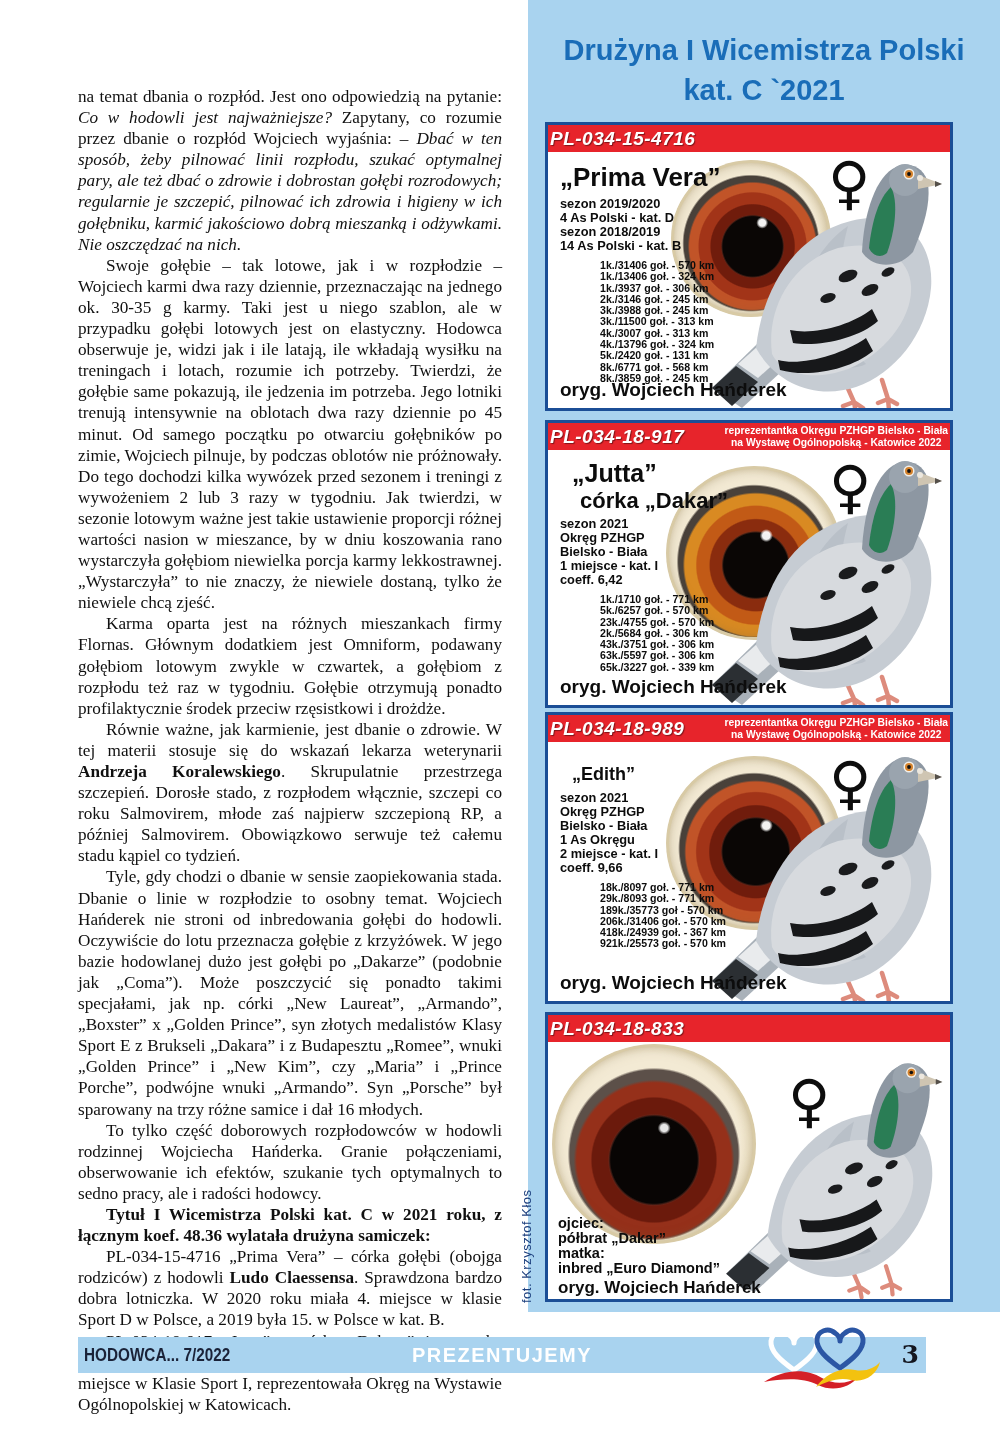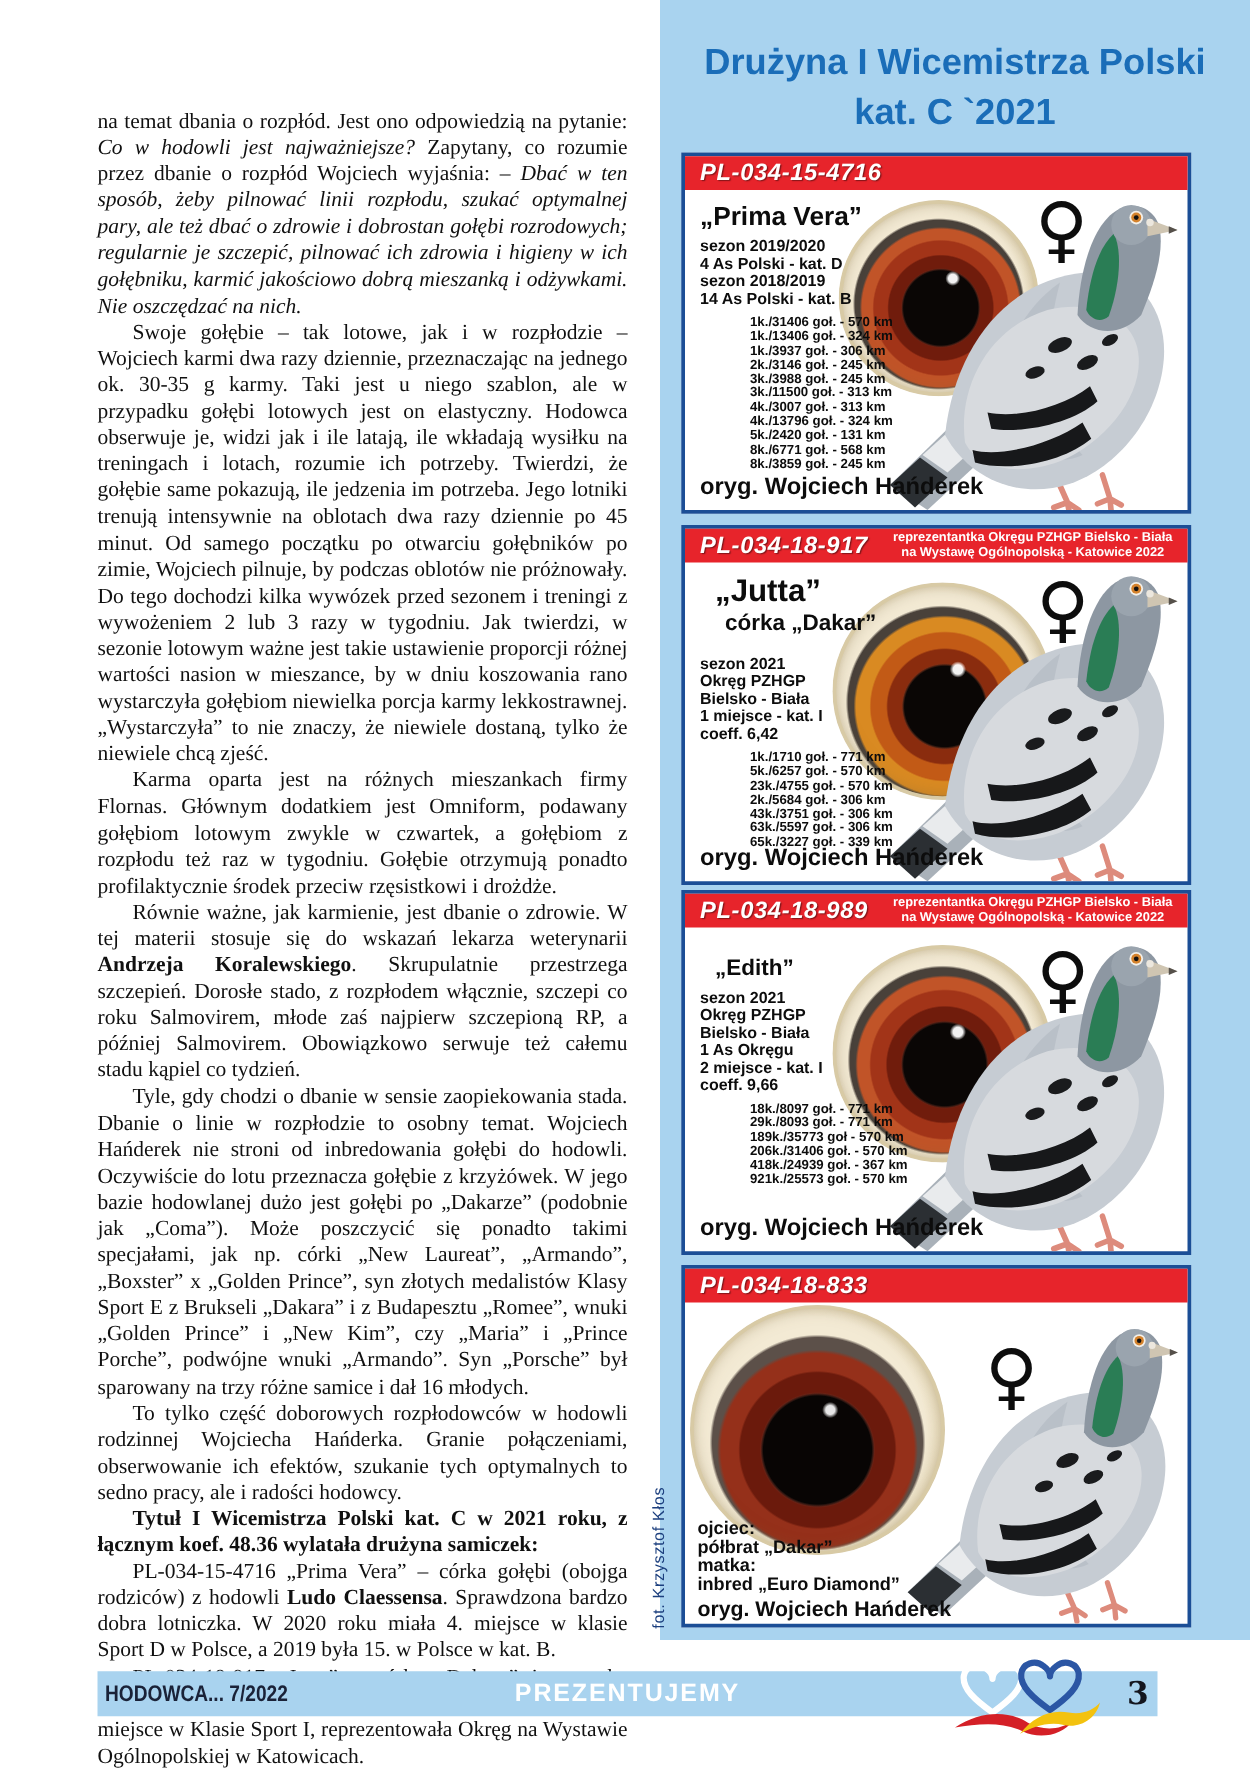--- a/index.html
+++ b/index.html
@@ -29,21 +29,21 @@
 
   .caption-vert{position:absolute;left:519px;top:1145px;height:158px;width:20px;
          writing-mode:vertical-rl;transform:rotate(180deg);
          font-family:"Liberation Sans",sans-serif;font-size:13px;color:#1c3f7e;
          letter-spacing:.5px;text-align:left;}
 
   
   .card{position:absolute;left:17px;width:408px;background:#fff;
         border:3px solid var(--card-border);}
   .card-head{height:27px;background:var(--card-red);display:flex;
-        align-items:center;padding:0 12px;}
+        align-items:center;padding:0 2px;}
   .ring{color:#fff;font-family:"Liberation Sans",sans-serif;font-weight:bold;
         font-style:italic;font-size:19px;letter-spacing:.5px;
         text-shadow:1px 1px 1px rgba(0,0,0,.45);white-space:nowrap;}
   .rep{margin-left:auto;color:#fff;font-family:"Liberation Sans",sans-serif;
         font-weight:bold;font-size:10.3px;line-height:11.5px;text-align:center;
         white-space:nowrap;}
   .card-body{position:relative;overflow:hidden;}
   .cname{font-family:"Liberation Sans",sans-serif;font-weight:bold;color:#0c0c0c;
          position:relative;z-index:4;}
   .cname2{font-family:"Liberation Sans",sans-serif;font-weight:bold;color:#0c0c0c;
@@ -158,21 +158,21 @@
   <div class="card c1" style="top:122px;height:289px">
     <div class="card-head">
       <span class="ring">PL-034-15-4716</span>
     </div>
     <div class="card-body" style="height:256px">
       <div class="eye e1" style="left:123px;top:8px;width:160px;height:157px"></div>
       <svg class="pigeon" viewBox="0 0 250 250">
           <use href="#pigeon-shape"></use>
         </svg>
       <span class="female" style="left:280px;top:2px">♀</span>
-      <div class="cname" style="font-size:21px;margin:10px 0 4px 12px">„Prima Vera”</div>
+      <div class="cname" style="font-size:26px;margin:10px 0 4px 12px">„Prima Vera”</div>
       <div class="csub">
           <div>sezon 2019/2020</div>
           <div>4 As Polski - kat. D</div>
           <div>sezon 2018/2019</div>
           <div>14 As Polski - kat. B</div>
         </div>
       <div class="cres">
           <div>1k./31406 goł. - 570 km</div>
           <div>1k./13406 goł. - 324 km</div>
           <div>1k./3937 goł. - 306 km</div>
@@ -197,21 +197,21 @@
         <span>na Wystawę Ogólnopolską - Katowice 2022</span>
       </span>
     </div>
     <div class="card-body" style="height:255px">
       <div class="eye e2" style="left:118px;top:16px;width:176px;height:174px"></div>
       <svg class="pigeon" viewBox="0 0 250 250">
           <use href="#pigeon-shape"></use>
         </svg>
       <span class="female" style="left:281px;top:8px">♀</span>
       <div class="cname" style="font-size:25px;margin:9px 0 0 24px">„Jutta”</div>
-      <div class="cname2" style="font-size:18px;margin:0 0 15px 32px">córka „Dakar”</div>
+      <div class="cname2" style="font-size:22px;margin:0 0 3px 32px">córka „Dakar”</div>
       <div class="csub">
           <div>sezon 2021</div>
           <div>Okręg PZHGP</div>
           <div>Bielsko - Biała</div>
           <div>1 miejsce - kat. I</div>
           <div>coeff. 6,42</div>
         </div>
       <div class="cres">
           <div>1k./1710 goł. - 771 km</div>
           <div>5k./6257 goł. - 570 km</div>

